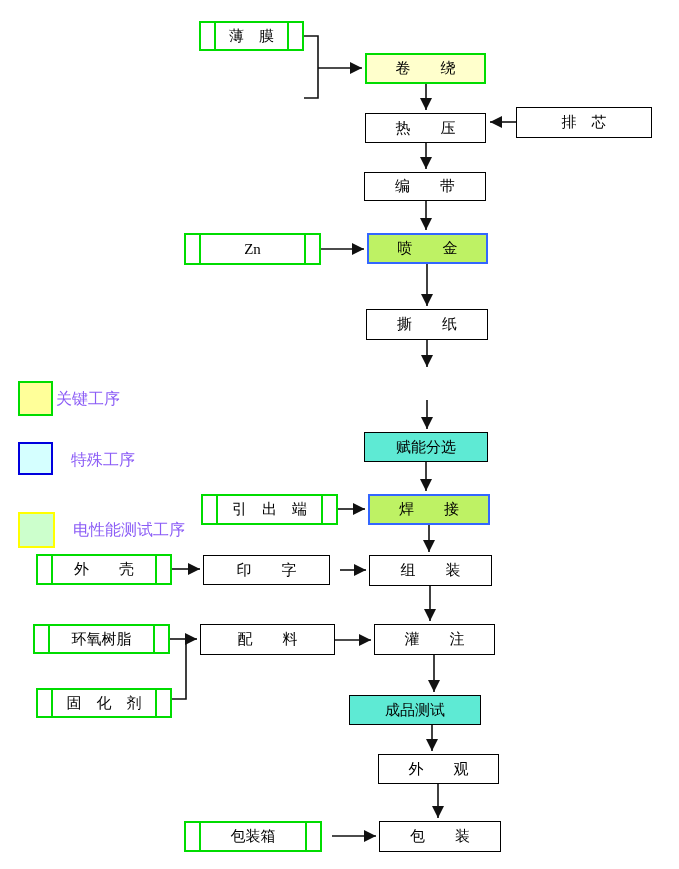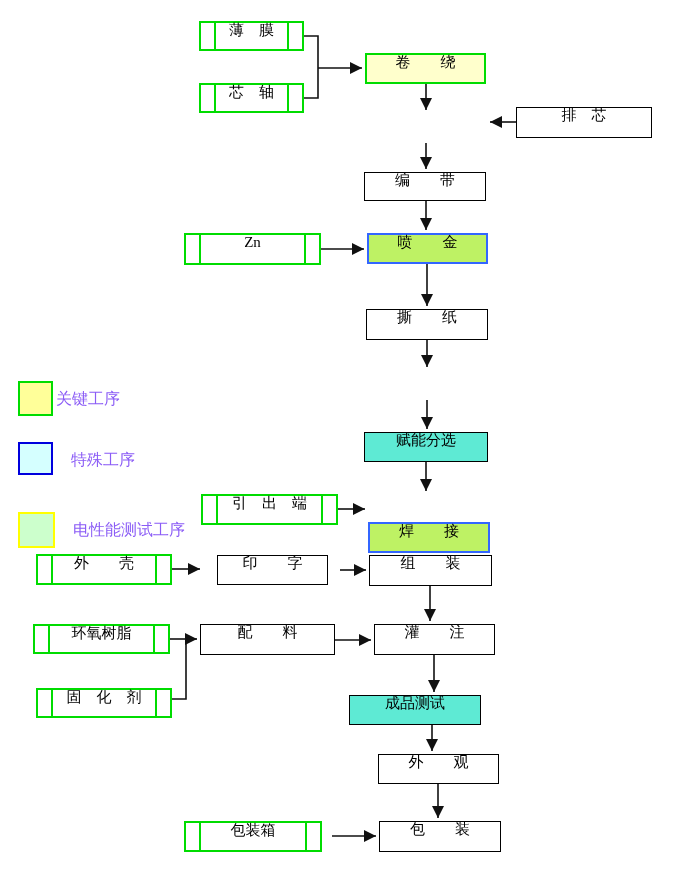--- a/index.html
+++ b/index.html
@@ -4,21 +4,21 @@
 <style>
   html,body{margin:0;padding:0}
   body{
     width:679px;height:869px;background:#ffffff;position:relative;overflow:hidden;
     font-family:"Liberation Serif","DejaVu Serif",serif;
   }
   #canvas{position:absolute;left:0;top:0;width:679px;height:869px}
   .wires{position:absolute;left:0;top:0;pointer-events:none}
   .node{
     position:absolute;box-sizing:border-box;
-    display:flex;justify-content:center;
+    display:flex;align-items:center;justify-content:center;
     font-size:15px;line-height:1;color:#000;white-space:nowrap;
     background:#ffffff;border:1px solid #000;
   }
   .node.input{border:2px solid #00DC00}
   .node.input::before,.node.input::after{
     content:"";position:absolute;top:0;bottom:0;width:2px;background:#00DC00;
   }
   .node.input::before{left:13px}
   .node.input::after{right:13px}
   .node.key{background:#FFFFCC;border:2px solid #00DC00}
@@ -61,23 +61,20 @@
       <path d="M434,655 V692" marker-end="url(#ah)"></path>
       <path d="M432,725 V751" marker-end="url(#ah)"></path>
       <path d="M438,784 V818" marker-end="url(#ah)"></path>
       <path d="M332,836 H376" marker-end="url(#ah)"></path>
     </g>
   </svg>
 
   <div class="node input" style="left:199px;top:21px;width:105px;height:30px">
       <span>薄　膜</span>
     </div>
-  <div class="node input" style="left:199px;top:83px;width:105px;height:30px">
-      <span>芯　轴</span>
-    </div>
   <div class="node input" style="left:184px;top:233px;width:137px;height:32px">
       <span>Zn</span>
     </div>
   <div class="node input" style="left:201px;top:494px;width:137px;height:31px">
       <span>引　出　端</span>
     </div>
   <div class="node input" style="left:36px;top:554px;width:136px;height:31px">
       <span>外　　壳</span>
     </div>
   <div class="node input" style="left:33px;top:624px;width:137px;height:30px">
@@ -87,30 +84,33 @@
       <span>固　化　剂</span>
     </div>
   <div class="node input" style="left:184px;top:821px;width:138px;height:31px">
       <span>包装箱</span>
     </div>
 
   <div class="node key" style="left:365px;top:53px;width:121px;height:31px">
       <span>卷　　绕</span>
     </div>
 
+  <div class="node" style="left:365px;top:113px;width:121px;height:30px">
+      <span>热　　压</span>
+    </div>
   <div class="node" style="left:516px;top:107px;width:136px;height:31px">
       <span>排　芯</span>
     </div>
   <div class="node" style="left:364px;top:172px;width:122px;height:29px">
       <span>编　　带</span>
     </div>
   <div class="node" style="left:366px;top:309px;width:122px;height:31px">
       <span>撕　　纸</span>
     </div>
-  <div class="node" style="left:217px;top:555px;width:111px;height:30px">
+  <div class="node" style="left:203px;top:555px;width:127px;height:30px">
       <span>印　　字</span>
     </div>
   <div class="node" style="left:369px;top:555px;width:123px;height:31px">
       <span>组　　装</span>
     </div>
   <div class="node" style="left:200px;top:624px;width:135px;height:31px">
       <span>配　　料</span>
     </div>
   <div class="node" style="left:374px;top:624px;width:121px;height:31px">
       <span>灌　　注</span>
@@ -118,21 +118,21 @@
   <div class="node" style="left:378px;top:754px;width:121px;height:30px">
       <span>外　　观</span>
     </div>
   <div class="node" style="left:379px;top:821px;width:122px;height:31px">
       <span>包　　装</span>
     </div>
 
   <div class="node special" style="left:367px;top:233px;width:121px;height:31px">
       <span>喷　　金</span>
     </div>
-  <div class="node special" style="left:368px;top:522px;width:122px;height:31px">
+  <div class="node special" style="left:368px;top:494px;width:122px;height:31px">
       <span>焊　　接</span>
     </div>
 
   <div class="node test" style="left:364px;top:432px;width:124px;height:30px">
       <span>赋能分选</span>
     </div>
   <div class="node test" style="left:349px;top:695px;width:132px;height:30px">
       <span>成品测试</span>
     </div>
 

